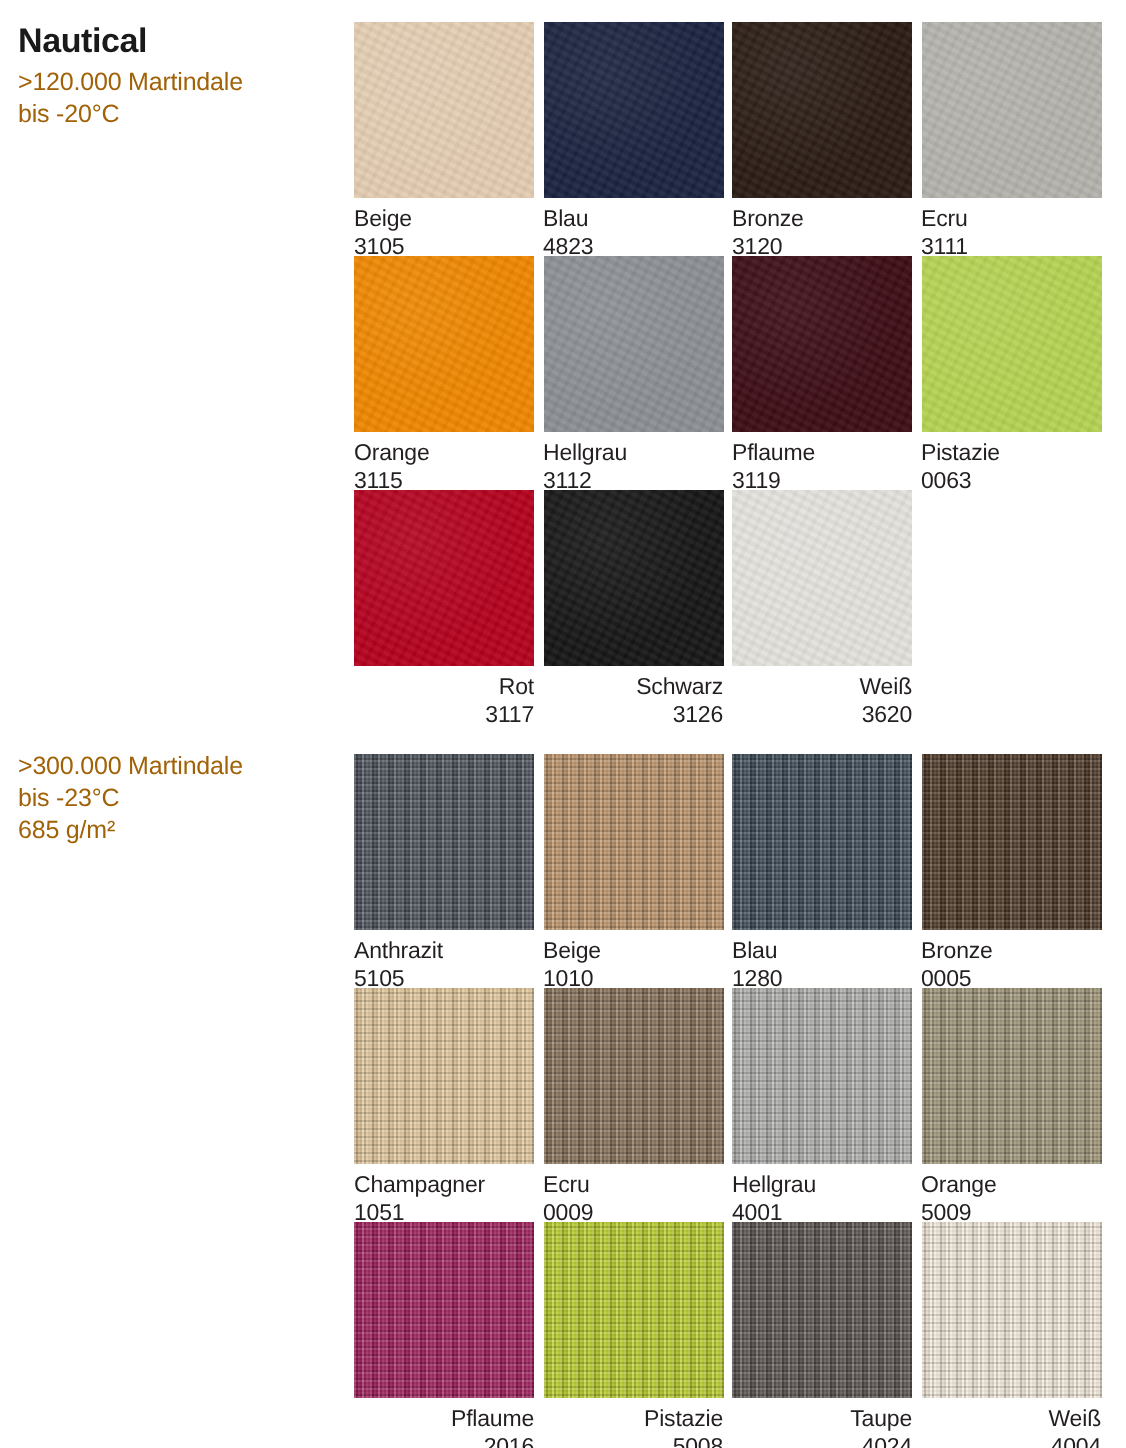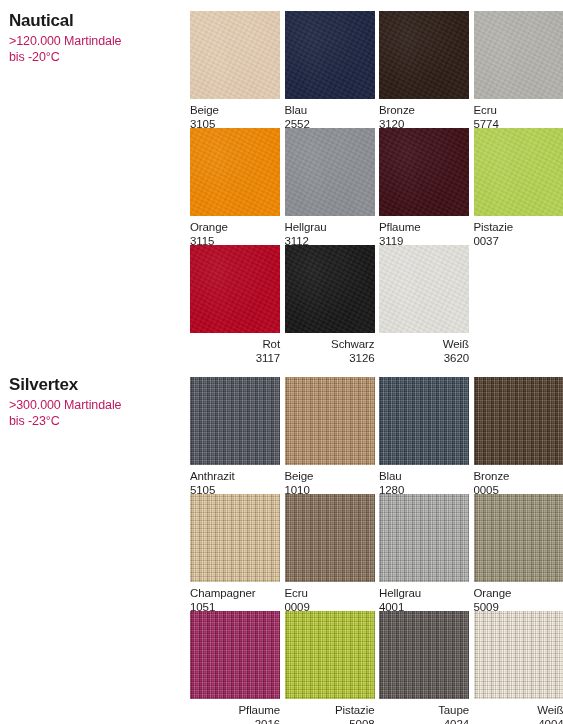--- a/index.html
+++ b/index.html
@@ -43,36 +43,35 @@
     font-size: 17px;
     font-weight: bold;
     letter-spacing: -0.2px;
     line-height: 20px;
     margin: 0 0 2px 0;
     color: #1a1a1a;
   }
   .info-line {
     font-size: 12.5px;
     line-height: 16px;
-    color: #be185d;
+    color: #a16207;
     letter-spacing: -0.1px;
     white-space: nowrap;
   }
 
   .grid {
     position: absolute;
     left: 177px;
     top: 11px;
     width: 380px;
   }
   .row {
     display: block;
     height: 117px;
     position: relative;
-    margin-left: 13px;
   }
   .row:last-child { height: 110px; text-align: right; }
 
   .cell {
     position: absolute;
     top: 0;
     width: 90px;
   }
   .cell.c0 { left: 0px; }
   .cell.c1 { left: 94.5px; }
@@ -124,39 +123,39 @@
             <div class="cap-name">Beige</div>
             <div class="cap-code">3105</div>
           </div>
         </div>
         <div class="cell c1">
           <div class="swatch" style="background: rgb(27, 35, 64);">
               <span class="tex" style="background-image: repeating-linear-gradient(27deg, rgba(255, 255, 255, 0.035) 0px, rgba(255, 255, 255, 0.035) 2px, rgba(0, 0, 0, 0.035) 2px, rgba(0, 0, 0, 0.035) 4px), repeating-linear-gradient(117deg, rgba(255, 255, 255, 0.027) 0px, rgba(255, 255, 255, 0.027) 3px, rgba(0, 0, 0, 0.027) 3px, rgba(0, 0, 0, 0.027) 5px), radial-gradient(at 32% 28%, rgba(255, 255, 255, 0.05), rgba(0, 0, 0, 0) 62%);"></span>
             </div>
           <div class="cap">
             <div class="cap-name">Blau</div>
-            <div class="cap-code">2552</div>
+            <div class="cap-code">4823</div>
           </div>
         </div>
         <div class="cell c2">
           <div class="swatch" style="background: rgb(43, 28, 21);">
               <span class="tex" style="background-image: repeating-linear-gradient(27deg, rgba(255, 255, 255, 0.035) 0px, rgba(255, 255, 255, 0.035) 2px, rgba(0, 0, 0, 0.035) 2px, rgba(0, 0, 0, 0.035) 4px), repeating-linear-gradient(117deg, rgba(255, 255, 255, 0.027) 0px, rgba(255, 255, 255, 0.027) 3px, rgba(0, 0, 0, 0.027) 3px, rgba(0, 0, 0, 0.027) 5px), radial-gradient(at 32% 28%, rgba(255, 255, 255, 0.05), rgba(0, 0, 0, 0) 62%);"></span>
             </div>
           <div class="cap">
             <div class="cap-name">Bronze</div>
             <div class="cap-code">3120</div>
           </div>
         </div>
         <div class="cell c3">
           <div class="swatch" style="background: rgb(180, 178, 173);">
               <span class="tex" style="background-image: repeating-linear-gradient(27deg, rgba(255, 255, 255, 0.035) 0px, rgba(255, 255, 255, 0.035) 2px, rgba(0, 0, 0, 0.035) 2px, rgba(0, 0, 0, 0.035) 4px), repeating-linear-gradient(117deg, rgba(255, 255, 255, 0.027) 0px, rgba(255, 255, 255, 0.027) 3px, rgba(0, 0, 0, 0.027) 3px, rgba(0, 0, 0, 0.027) 5px), radial-gradient(at 32% 28%, rgba(255, 255, 255, 0.05), rgba(0, 0, 0, 0) 62%);"></span>
             </div>
           <div class="cap">
             <div class="cap-name">Ecru</div>
-            <div class="cap-code">5774</div>
+            <div class="cap-code">3111</div>
           </div>
         </div>
       </div>
 
       <div class="row">
         <div class="cell c0">
           <div class="swatch" style="background: rgb(238, 135, 0);">
               <span class="tex" style="background-image: repeating-linear-gradient(27deg, rgba(255, 255, 255, 0.035) 0px, rgba(255, 255, 255, 0.035) 2px, rgba(0, 0, 0, 0.035) 2px, rgba(0, 0, 0, 0.035) 4px), repeating-linear-gradient(117deg, rgba(255, 255, 255, 0.027) 0px, rgba(255, 255, 255, 0.027) 3px, rgba(0, 0, 0, 0.027) 3px, rgba(0, 0, 0, 0.027) 5px), radial-gradient(at 32% 28%, rgba(255, 255, 255, 0.05), rgba(0, 0, 0, 0) 62%);"></span>
             </div>
           <div class="cap">
@@ -181,21 +180,21 @@
             <div class="cap-name">Pflaume</div>
             <div class="cap-code">3119</div>
           </div>
         </div>
         <div class="cell c3">
           <div class="swatch" style="background: rgb(181, 210, 82);">
               <span class="tex" style="background-image: repeating-linear-gradient(27deg, rgba(255, 255, 255, 0.035) 0px, rgba(255, 255, 255, 0.035) 2px, rgba(0, 0, 0, 0.035) 2px, rgba(0, 0, 0, 0.035) 4px), repeating-linear-gradient(117deg, rgba(255, 255, 255, 0.027) 0px, rgba(255, 255, 255, 0.027) 3px, rgba(0, 0, 0, 0.027) 3px, rgba(0, 0, 0, 0.027) 5px), radial-gradient(at 32% 28%, rgba(255, 255, 255, 0.05), rgba(0, 0, 0, 0) 62%);"></span>
             </div>
           <div class="cap">
             <div class="cap-name">Pistazie</div>
-            <div class="cap-code">0037</div>
+            <div class="cap-code">0063</div>
           </div>
         </div>
       </div>
 
       <div class="row">
         <div class="cell c0">
           <div class="swatch" style="background: rgb(179, 2, 31);">
               <span class="tex" style="background-image: repeating-linear-gradient(27deg, rgba(255, 255, 255, 0.035) 0px, rgba(255, 255, 255, 0.035) 2px, rgba(0, 0, 0, 0.035) 2px, rgba(0, 0, 0, 0.035) 4px), repeating-linear-gradient(117deg, rgba(255, 255, 255, 0.027) 0px, rgba(255, 255, 255, 0.027) 3px, rgba(0, 0, 0, 0.027) 3px, rgba(0, 0, 0, 0.027) 5px), radial-gradient(at 32% 28%, rgba(255, 255, 255, 0.05), rgba(0, 0, 0, 0) 62%);"></span>
             </div>
           <div class="cap">
@@ -221,23 +220,23 @@
             <div class="cap-code">3620</div>
           </div>
         </div>
         <div class="cell c3 empty"></div>
       </div>
     </div>
   </section>
 
   <section class="collection silvertex">
     <div class="info">
-      <div class="info-title">Silvertex</div>
       <div class="info-line">&gt;300.000 Martindale</div>
       <div class="info-line">bis -23°C</div>
+      <div class="info-line">685 g/m²</div>
     </div>
 
     <div class="grid">
       <div class="row">
         <div class="cell c0">
           <div class="swatch" style="background: rgb(75, 81, 90);">
               <span class="tex" style="background-image: repeating-linear-gradient(90deg, rgba(255, 255, 255, 0.17) 0px, rgba(255, 255, 255, 0.17) 1px, rgba(0, 0, 0, 0.16) 1px, rgba(0, 0, 0, 0.16) 2px, rgba(255, 255, 255, 0.05) 2px, rgba(255, 255, 255, 0.05) 3px, rgba(0, 0, 0, 0.05) 3px, rgba(0, 0, 0, 0.05) 4px), repeating-linear-gradient(0deg, rgba(255, 255, 255, 0.13) 0px, rgba(255, 255, 255, 0.13) 1px, rgba(0, 0, 0, 0.15) 1px, rgba(0, 0, 0, 0.15) 2px, rgba(255, 255, 255, 0.04) 2px, rgba(255, 255, 255, 0.04) 3px, rgba(0, 0, 0, 0.04) 3px, rgba(0, 0, 0, 0.04) 4px), repeating-linear-gradient(90deg, rgba(0, 0, 0, 0.07) 0px, rgba(0, 0, 0, 0.07) 4px, rgba(255, 255, 255, 0.06) 4px, rgba(255, 255, 255, 0.06) 8px);"></span>
             </div>
           <div class="cap">
             <div class="cap-name">Anthrazit</div>

